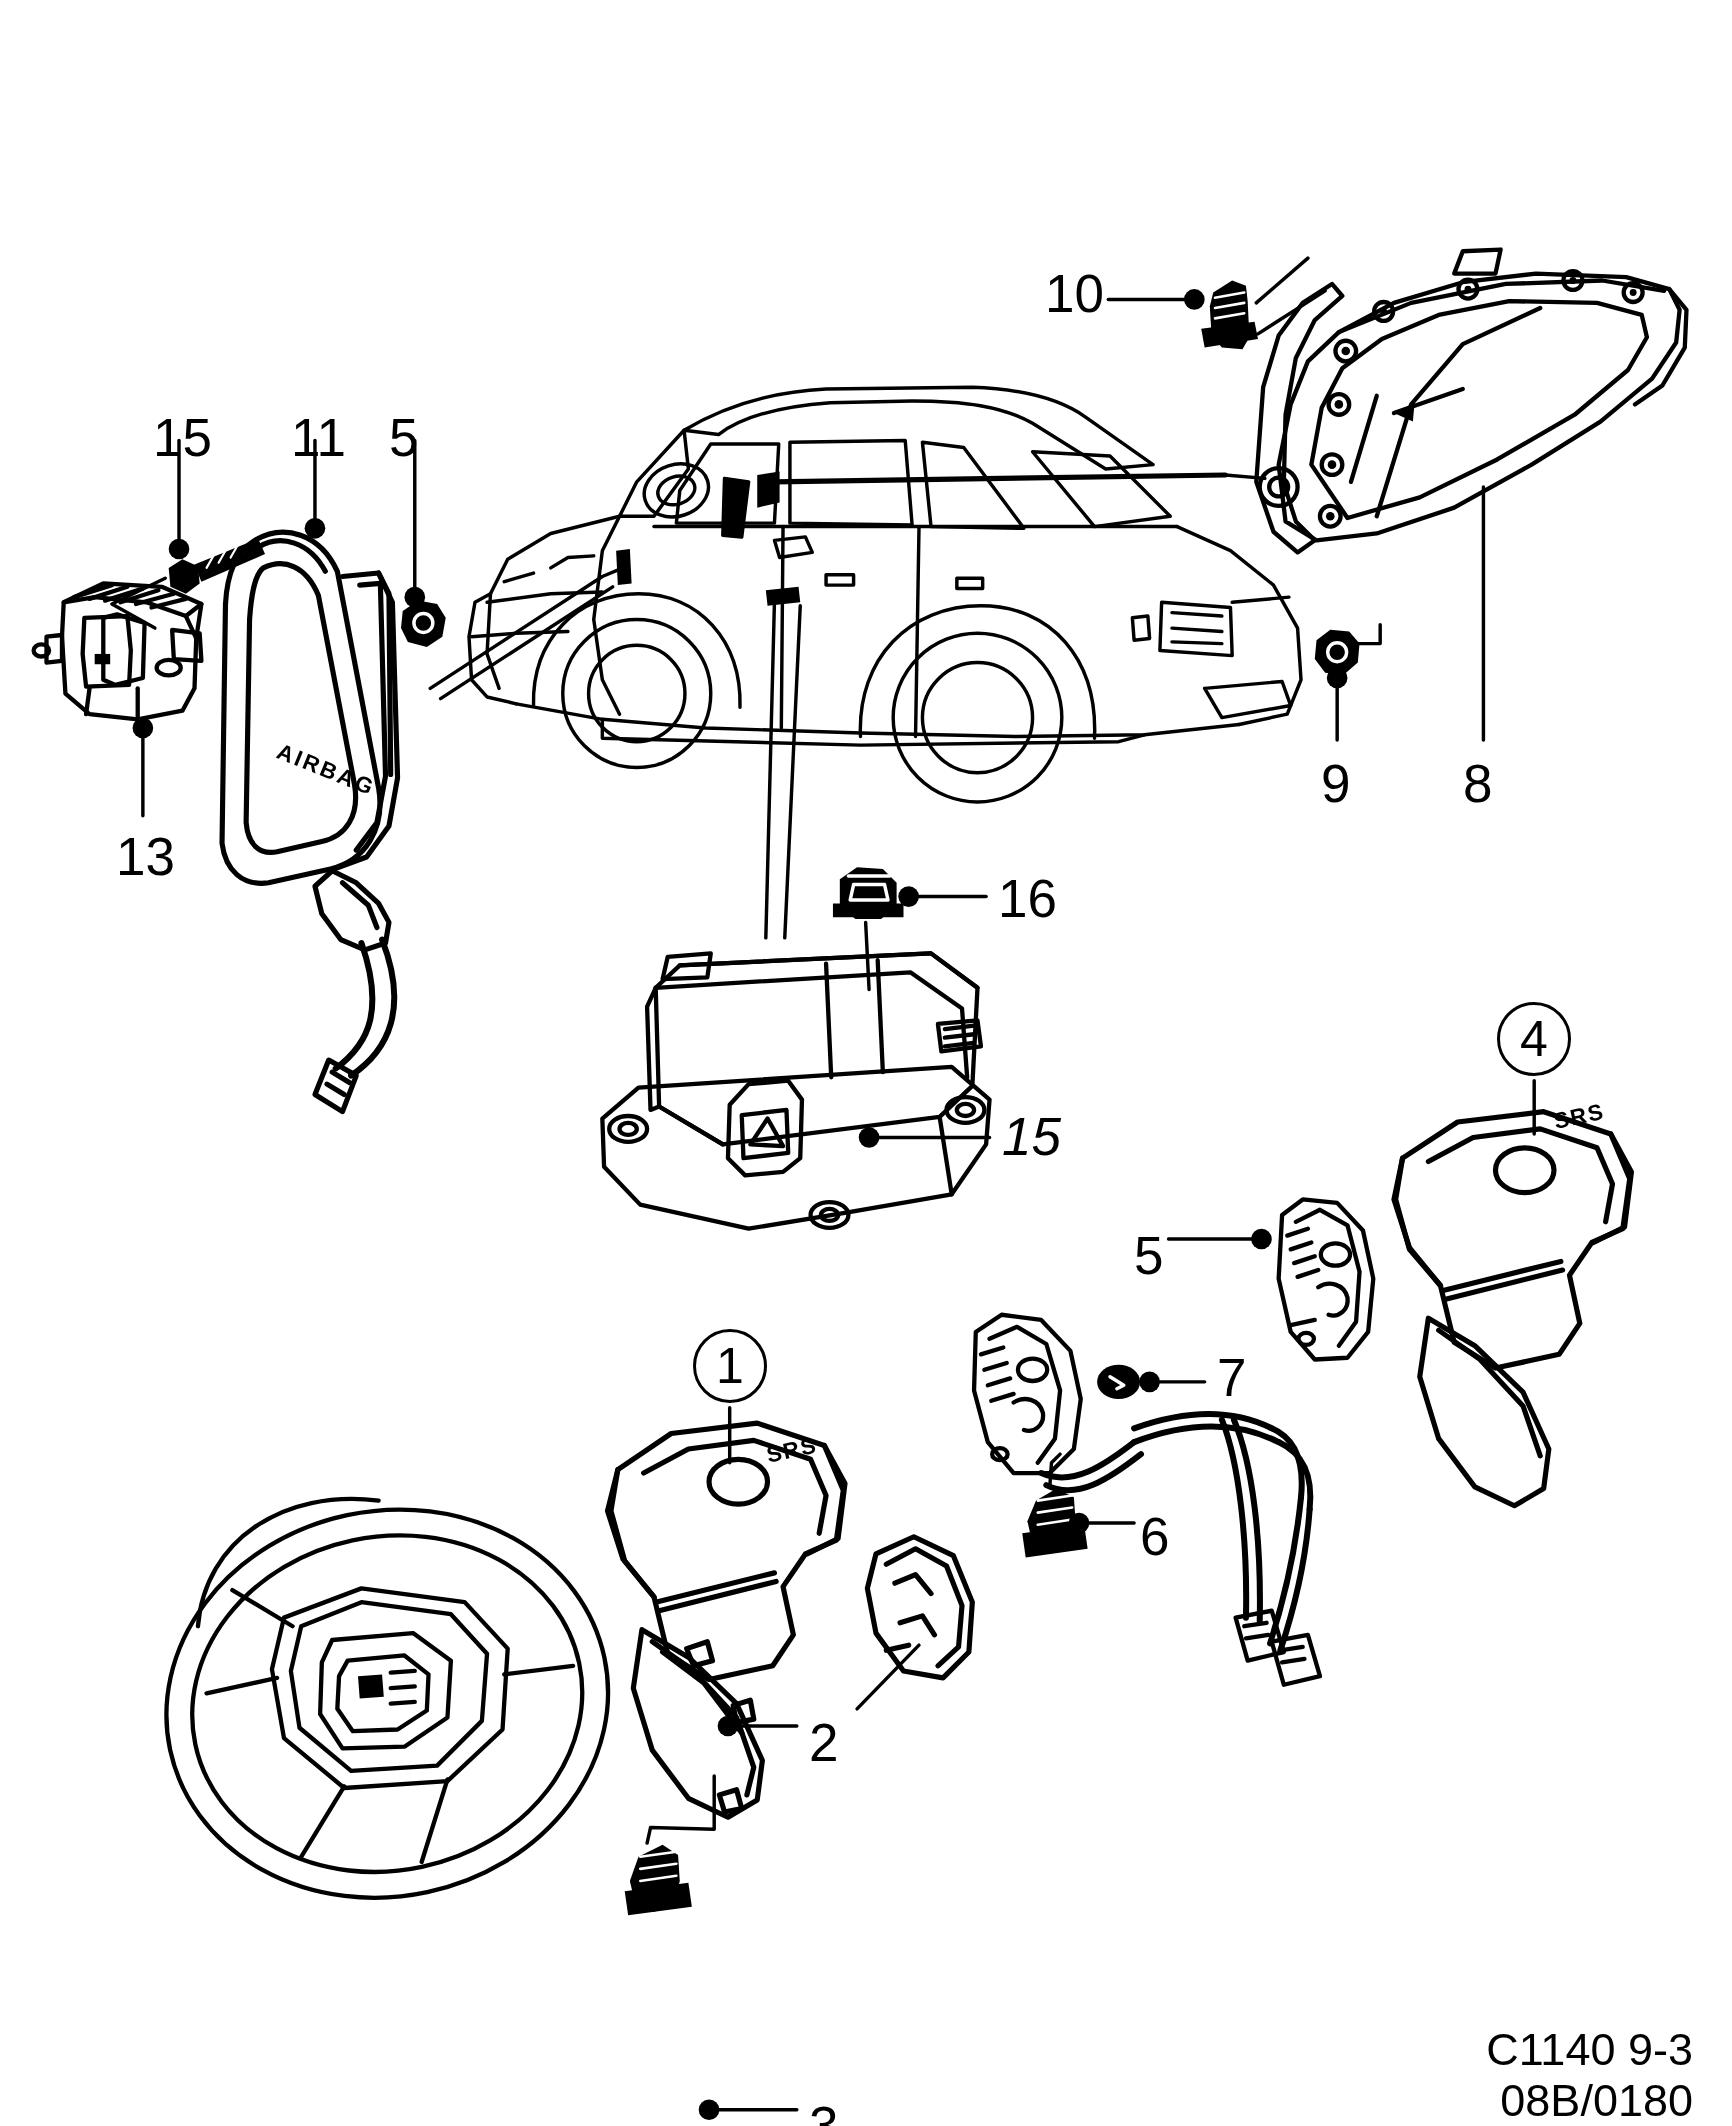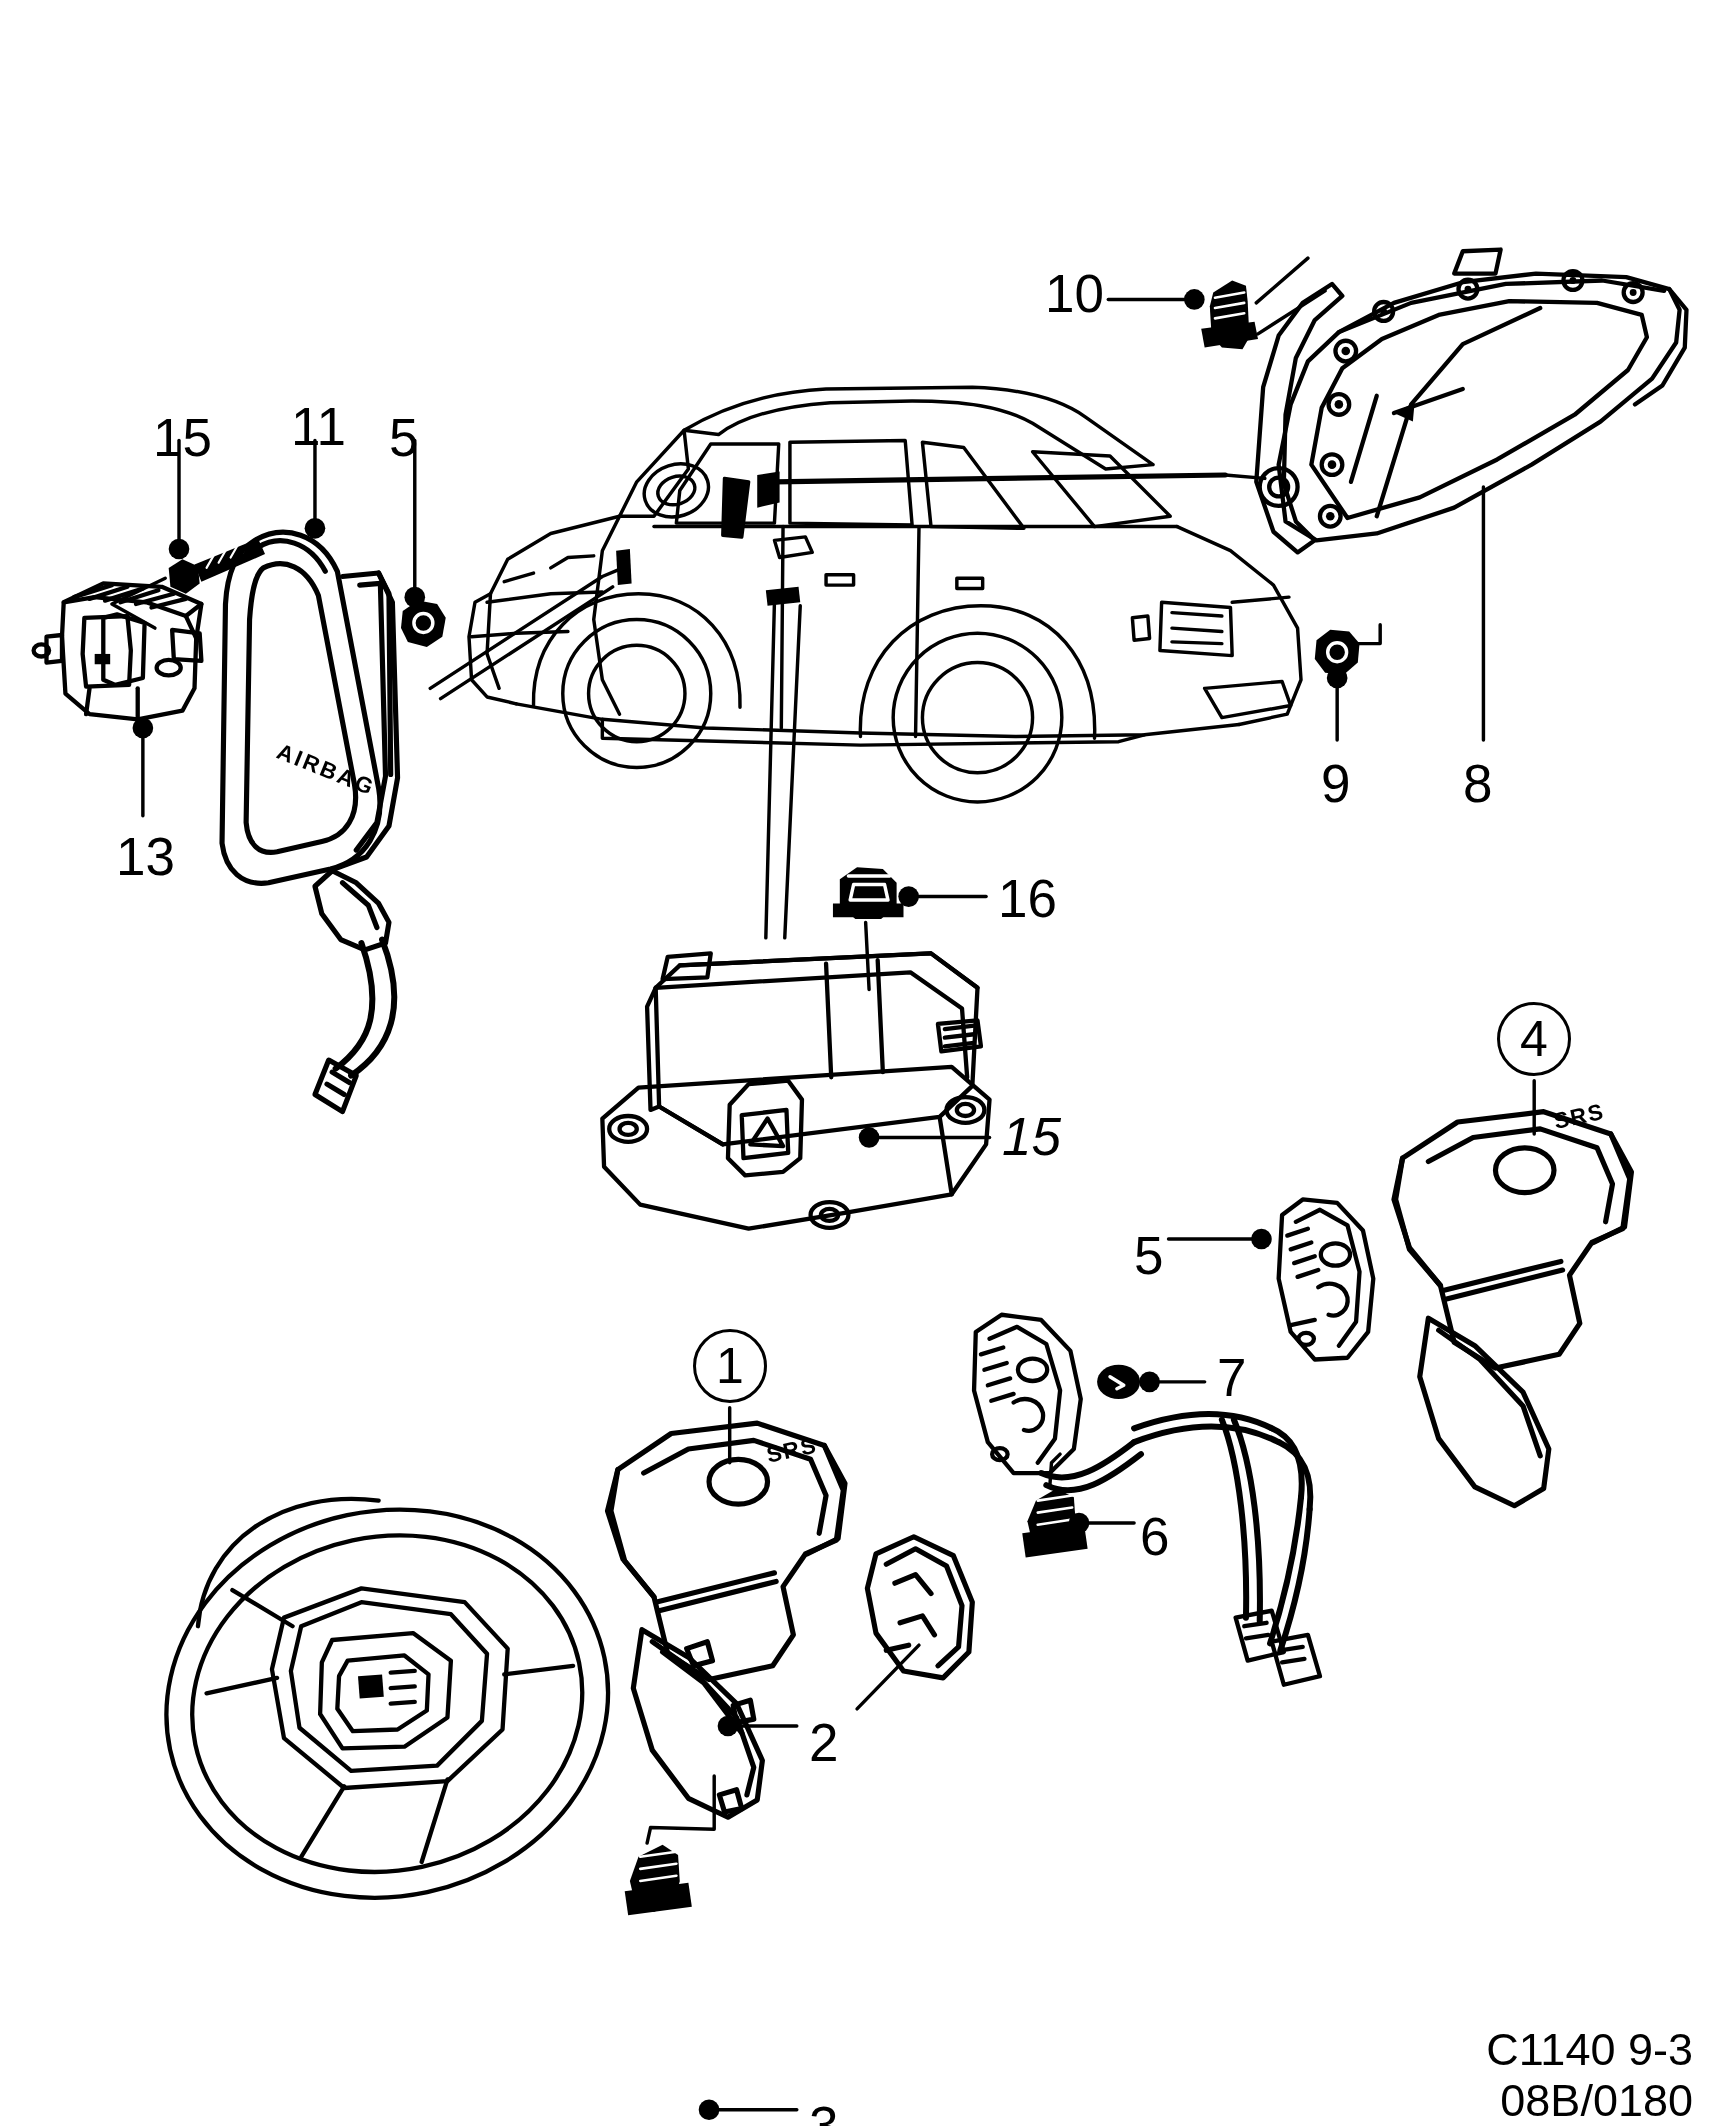--- a/index.html
+++ b/index.html
@@ -574,21 +574,21 @@
       <div class="circled" style="left: 693px; top: 1329px;">1</div>
       <div class="callout-num" style="left: 809px; top: 1716px;">2</div>
       <div class="callout-num" style="left: 809px; top: 2099px;">3</div>
       <div class="circled" style="left: 1497px; top: 1002px;">4</div>
       <div class="callout-num" style="left: 1134px; top: 1229px;">5</div>
       <div class="callout-num" style="left: 1140px; top: 1510px;">6</div>
       <div class="callout-num" style="left: 1217px; top: 1351px;">7</div>
       <div class="callout-num" style="left: 1463px; top: 757px;">8</div>
       <div class="callout-num" style="left: 1321px; top: 757px;">9</div>
       <div class="callout-num" style="left: 1045px; top: 267px;">10</div>
-      <div class="callout-num" style="left: 291px; top: 400px;">11</div>
+      <div class="callout-num" style="left: 291px; top: 411px;">11</div>
       <div class="callout-num" style="left: 389px; top: 411px;">5</div>
       <div class="callout-num" style="left: 116px; top: 830px;">13</div>
       <div class="callout-num" style="left: 153px; top: 411px;">15</div>
       <div class="callout-num" style="left: 1002px; top: 1110px; font-style: italic;">15</div>
       <div class="callout-num" style="left: 998px; top: 872px;">16</div>
     </div>
 
   <div class="footer" id="footer-line1">C1140 9-3</div>
   <div class="footer" id="footer-line2">08B/0180</div>
 

